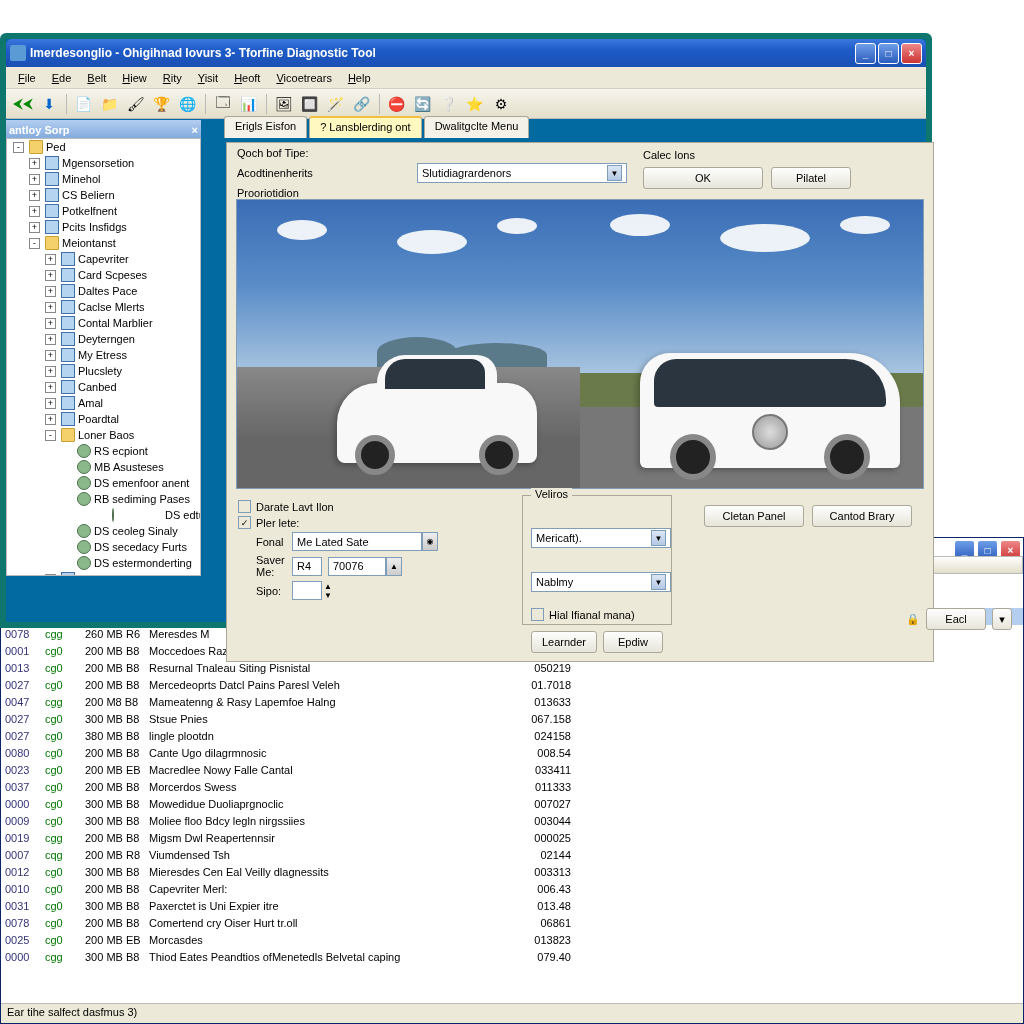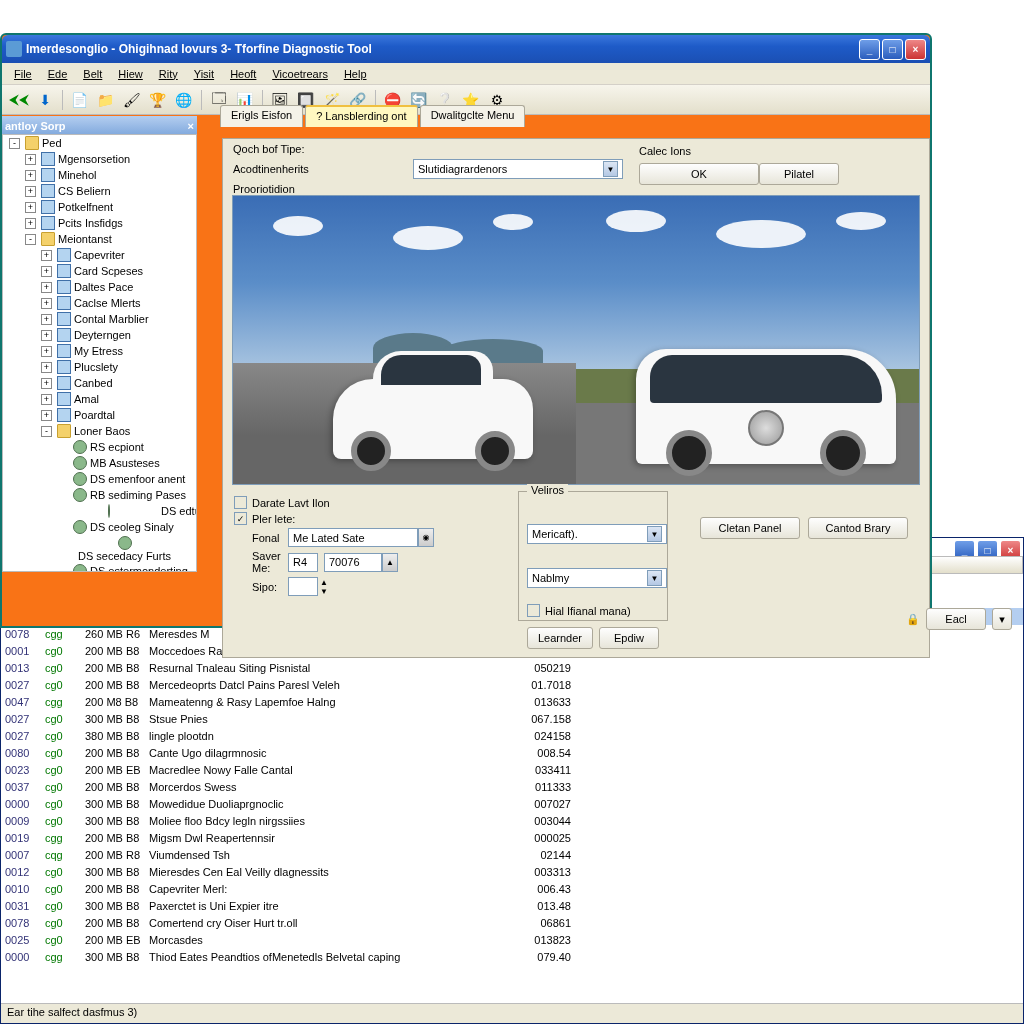--- a/index.html
+++ b/index.html
@@ -1,48 +1,48 @@
 <!DOCTYPE html>
 <html><head>
 <meta charset="utf-8">
 <style>
 * { margin: 0; padding: 0; box-sizing: border-box; font-family: Tahoma, sans-serif; font-size: 11px; }
 body { background: #fff; width: 1024px; height: 1024px; overflow: hidden; position: relative; }
 
 
-.main-window { position: absolute; left: 0; top: 33px; width: 932px; height: 595px; background: #f97316; border: 2px solid #0f766e; border-radius: 6px 6px 0 0; z-index: 10; }
+.main-window { position: absolute; left: 0; top: 33px; width: 932px; height: 595px; background: #0369a1; border: 6px solid #0f766e; border-radius: 6px 6px 0 0; z-index: 10; }
 .titlebar-main { height: 28px; background: linear-gradient(#3b77dd,#1e5bc8 40%,#1b4fb3); display: flex; align-items: center; padding: 0 4px; border-radius: 6px 6px 0 0; }
 .titlebar-icon { width: 16px; height: 16px; background: #5b9bd5; border-radius: 2px; margin-right: 4px; }
 .titlebar-text { color: #fff; font-weight: bold; font-size: 12px; flex: 1; }
 .win-btns { display: flex; gap: 2px; }
 .win-btn { width: 21px; height: 21px; border: 1px solid #fff; border-radius: 3px; display: flex; align-items: center; justify-content: center; font-size: 10px; font-weight: bold; cursor: pointer; }
 .win-min { background: linear-gradient(#6f9ee8,#2a5dbd); color: #fff; }
 .win-max { background: linear-gradient(#6f9ee8,#2a5dbd); color: #fff; }
 .win-close { background: linear-gradient(#e88,#c33); color: #fff; }
 
 .menubar { height: 22px; background: #ece9d8; display: flex; align-items: center; padding: 0 4px; border-bottom: 1px solid #d4d0c8; }
-.menu-item { padding: 2px 8px; cursor: pointer; text-decoration: underline; }
+.menu-item { padding: 2px 8px; cursor: pointer; }
 .menu-item:first-letter { text-decoration: underline; }
 
 .toolbar { height: 30px; background: linear-gradient(#f7f5ec,#e3dfcb); border-bottom: 1px solid #bbb; display: flex; align-items: center; padding: 0 6px; gap: 4px; }
 .tb-btn { width: 22px; height: 22px; border: 1px solid transparent; display: flex; align-items: center; justify-content: center; cursor: pointer; border-radius: 2px; font-size: 14px; }
 .tb-sep { width: 1px; height: 20px; background: #bbb; margin: 0 2px; }
 
 
 .tree-header { position: absolute; left: 0; top: 81px; width: 195px; height: 20px; background: linear-gradient(#b4cef0,#7ea7dc); color: #fff; font-size: 11px; font-weight: bold; padding: 2px 3px; display: flex; justify-content: space-between; align-items: center; }
 .tree-panel { position: absolute; left: 0; top: 99px; width: 195px; height: 438px; background: #fff; border: 1px solid #bbb; overflow: hidden; }
 .tree-item { display: flex; align-items: center; padding: 1px 4px; cursor: pointer; white-space: nowrap; }
 .tree-expand { width: 11px; height: 11px; border: 1px solid #888; display: inline-flex; align-items: center; justify-content: center; font-size: 9px; line-height: 1; margin-right: 2px; }
 .tree-icon { width: 14px; height: 14px; margin: 0 3px; display: inline-block; }
 .folder-i { background: #f4d16b; border: 1px solid #c8a030; border-radius: 1px; }
 .doc-i { background: #b4d4f0; border: 1px solid #4070a8; }
 .node-i { background: #8ab88a; border: 1px solid #507050; border-radius: 50%; }
 
 
-.tab-area { position: absolute; left: 218; top: 70px; width: 628px; }
+.tab-area { position: absolute; left: 218; top: 77px; width: 628px; }
 .tab-strip { display: flex; height: 22px; }
 .tab { padding: 3px 10px; background: #f4f2e8; border: 1px solid #aca899; border-bottom: none; border-radius: 3px 3px 0 0; margin-right: 2px; cursor: pointer; }
 .tab.active { background: #fff8c0; border-top: 2px solid #f0c040; }
 
 
 .dlg-content { position: absolute; left: 220px; top: 103px; width: 708px; height: 520px; background: #ece9d8; border: 1px solid #aca899; }
 .dlg-row { display: flex; align-items: center; margin: 4px 10px; }
 .dlg-label { width: 110px; }
 .dlg-combo { width: 210px; height: 20px; border: 1px solid #7f9db9; background: #fff; display: flex; align-items: center; padding: 0 4px; justify-content: space-between; }
 .combo-arrow { width: 15px; height: 16px; background: linear-gradient(#dce6f4,#b4c8e4); border: 1px solid #7f9db9; display: flex; align-items: center; justify-content: center; font-size: 8px; }
@@ -451,21 +451,21 @@
       <div class="tree-item" style="padding-left: 54px; gap: 48px;">
         <span style="width: 13px; display: inline-block;"></span>
         <span class="tree-icon node-i"></span>
         <span>DS edtute hilony</span>
       </div>
       <div class="tree-item" style="padding-left: 54px;">
         <span style="width: 13px; display: inline-block;"></span>
         <span class="tree-icon node-i"></span>
         <span>DS ceoleg Sinaly</span>
       </div>
-      <div class="tree-item" style="padding-left: 54px; flex-direction: column;">
+      <div class="tree-item" style="padding-left: 54px;">
         <span style="width: 13px; display: inline-block;"></span>
         <span class="tree-icon node-i"></span>
         <span>DS secedacy Furts</span>
       </div>
       <div class="tree-item" style="padding-left: 54px;">
         <span style="width: 13px; display: inline-block;"></span>
         <span class="tree-icon node-i"></span>
         <span>DS estermonderting</span>
       </div>
       <div class="tree-item" style="padding-left: 38px;">
@@ -496,21 +496,21 @@
             <span>Slutidiagrardenors</span>
             <span class="combo-arrow">▼</span>
           </div>
         </div>
         <div class="dlg-row">
             <span class="dlg-label">Prooriotidion</span>
           </div>
       </div>
       <div style="width:300px;padding:6px">
         <div style="margin-bottom:6px">Calec Ions</div>
-        <div style="display:flex;gap:0">
+        <div style="display:flex;gap:8px">
           <div class="btn-xp" style="width:120px">
               <span>OK</span>
             </div>
           <div class="btn-xp" style="width:80px">
               <span>Pilatel</span>
             </div>
         </div>
       </div>
     </div>
   </div>
@@ -601,21 +601,21 @@
           <div class="btn-xp">
               <span>Learnder</span>
             </div>
           <div class="btn-xp">
               <span>Epdiw</span>
             </div>
         </div>
       </div>
     </div>
 
-    <div class="form-col" style="left:470px;top:24px;display:flex;gap:8px">
+    <div class="form-col" style="left:470px;top:8px;display:flex;gap:8px">
       <div class="btn-xp" style="width:100px">
           <span>Cletan Panel</span>
         </div>
       <div class="btn-xp" style="width:100px">
           <span>Cantod Brary</span>
         </div>
     </div>
   </div>
 </div>
 

